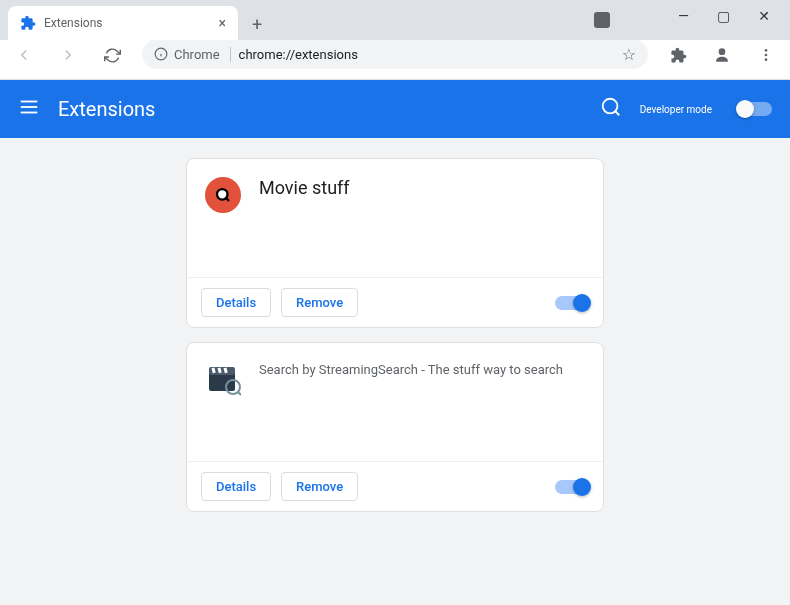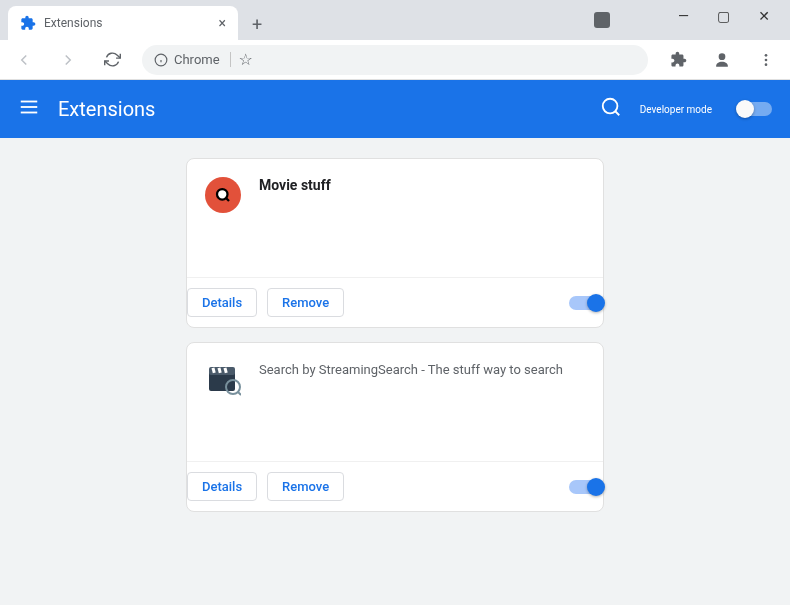--- a/index.html
+++ b/index.html
@@ -12,21 +12,21 @@
 
 .tab-bar { height: 40px; background: #dee1e6; display: flex; align-items: flex-end; padding: 8px 8px 0 8px; position: relative; }
 .tab { background: #fff; height: 34px; border-radius: 8px 8px 0 0; display: flex; align-items: center; padding: 0 12px; gap: 8px; min-width: 230px; }
 .tab-icon { width: 16px; height: 16px; display: flex; align-items: center; justify-content: center; }
 .tab-title { font-size: 12px; color: #5f6368; flex: 1; }
 .tab-close { font-size: 14px; color: #5f6368; cursor: pointer; }
 .new-tab { margin-left: 10px; font-size: 18px; color: #5f6368; cursor: pointer; padding: 4px; align-self: center; }
 .shield-icon { position: absolute; right: 180px; top: 12px; width: 16px; height: 16px; background: #5f6368; border-radius: 3px; }
 
 
-.toolbar { height: 40px; background: #fff; display: flex; align-items: center; padding: 0 10px; gap: 16px; border-bottom: 1px solid #e0e0e0; }
+.toolbar { height: 40px; background: #fff; display: flex; align-items: flex-end; padding: 10px 10px; gap: 16px; border-bottom: 1px solid #e0e0e0; }
 .nav-btn { width: 28px; height: 28px; display: flex; align-items: center; justify-content: center; color: #bdc1c6; cursor: pointer; border-radius: 50%; }
 .nav-btn.active { color: #5f6368; }
 .omnibox { flex: 1; height: 30px; background: #f1f3f4; border-radius: 15px; display: flex; align-items: center; padding: 0 12px; gap: 8px; }
 .omnibox-prefix { font-size: 13px; color: #5f6368; border-right: 1px solid #c4c4c4; padding-right: 10px; display: flex; align-items: center; gap: 6px; }
 .omnibox-url { font-size: 13px; color: #202124; flex: 1; }
 .omnibox-star { color: #5f6368; font-size: 16px; cursor: pointer; }
 .toolbar-icon { width: 28px; height: 28px; display: flex; align-items: center; justify-content: center; color: #5f6368; cursor: pointer; }
 
 
 .ext-header { height: 58px; background: #1a73e8; display: flex; align-items: center; padding: 0 18px; gap: 18px; color: #fff; }
@@ -39,23 +39,23 @@
 
 
 .content { background: #f1f3f4; height: calc(605px - 40px - 40px - 58px); padding: 20px 0; display: flex; flex-direction: column; align-items: center; gap: 14px; }
 
 
 .ext-card { width: 418px; background: #fff; border: 1px solid #e0e0e0; border-radius: 8px; display: flex; flex-direction: column; }
 .ext-card-body { display: flex; padding: 18px 18px 18px 18px; gap: 18px; min-height: 118px; }
 .ext-card-icon { width: 36px; height: 36px; border-radius: 50%; flex-shrink: 0; display: flex; align-items: center; justify-content: center; }
 .ext-card-icon.orange { background: #e2513a; }
 .ext-card-text { flex: 1; }
-.ext-name { font-size: 14px; color: #202124; font-weight: 700; margin-bottom: 6px; }
+.ext-name { font-size: 18px; color: #202124; font-weight: 400; margin-bottom: 6px; }
 .ext-desc { font-size: 13px; color: #5f6368; line-height: 1.4; }
-.ext-card-footer { display: flex; align-items: center; padding: 10px 0; border-top: 1px solid #f0f0f0; gap: 10px; }
+.ext-card-footer { display: flex; align-items: center; padding: 10px 14px; border-top: 1px solid #f0f0f0; gap: 10px; }
 .ext-btn { padding: 6px 14px; border: 1px solid #dadce0; border-radius: 4px; font-size: 13px; color: #1a73e8; background: #fff; cursor: pointer; font-weight: 500; }
 .ext-toggle { margin-left: auto; width: 34px; height: 14px; background: #a8c7fa; border-radius: 7px; position: relative; cursor: pointer; }
 .ext-toggle::after { content: ''; position: absolute; width: 18px; height: 18px; background: #1a73e8; border-radius: 50%; top: -2px; right: -2px; box-shadow: 0 1px 3px rgba(0,0,0,0.3); }
 </style>
 </head>
 <body>
 
 <div class="tab-bar">
   <div class="tab">
     <span class="tab-icon">
@@ -95,20 +95,21 @@
   </div>
   <div class="omnibox">
     <span class="omnibox-prefix">
       <svg width="14" height="14" viewBox="0 0 24 24" fill="none" stroke="#5f6368" stroke-width="2">
           <circle cx="12" cy="12" r="10"></circle>
           <line x1="12" y1="16" x2="12" y2="12"></line>
           <line x1="12" y1="8" x2="12.01" y2="8"></line>
         </svg>
       <span>Chrome</span>
     </span>
+    <span class="omnibox-url">chrome://extensions</span>
     <span class="omnibox-star">☆</span>
   </div>
   <div class="toolbar-icon">
     <svg width="17" height="17" viewBox="0 0 24 24" fill="#5f6368">
         <path d="M20.5 11H19V7c0-1.1-.9-2-2-2h-4V3.5C13 2.12 11.88 1 10.5 1S8 2.12 8 3.5V5H4c-1.1 0-2 .9-2 2v3.8h1.5c1.49 0 2.7 1.21 2.7 2.7s-1.21 2.7-2.7 2.7H2V20c0 1.1.9 2 2 2h3.8v-1.5c0-1.49 1.21-2.7 2.7-2.7s2.7 1.21 2.7 2.7V22H17c1.1 0 2-.9 2-2v-4h1.5c1.38 0 2.5-1.12 2.5-2.5S21.88 11 20.5 11z"></path>
       </svg>
   </div>
   <div class="toolbar-icon">
     <svg width="20" height="20" viewBox="0 0 24 24" fill="#5f6368">
         <circle cx="12" cy="8" r="4"></circle>

